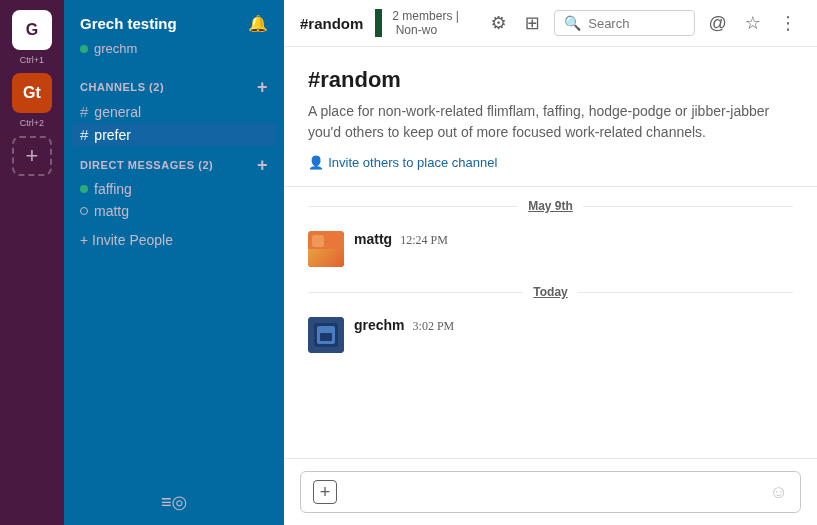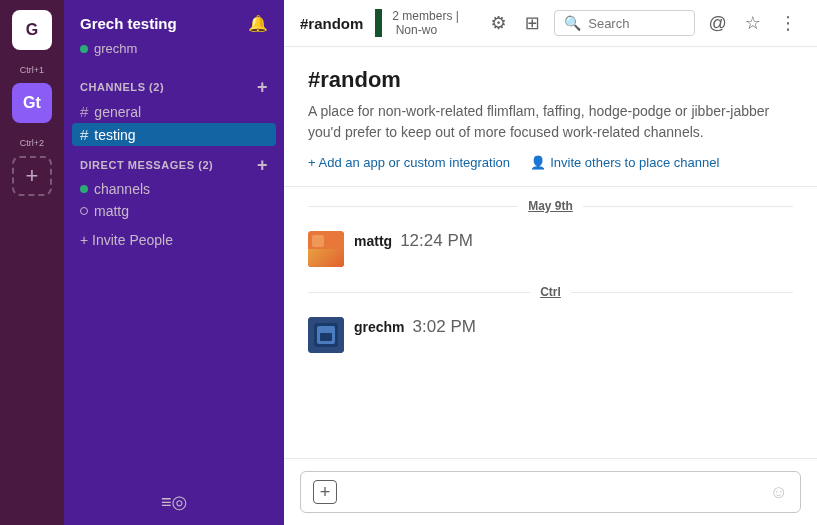--- a/index.html
+++ b/index.html
@@ -28,27 +28,27 @@
       font-weight: 800;
       font-size: 16px;
       cursor: pointer;
       flex-shrink: 0;
     }
     .workspace-icon.active {
       background: #fff;
       color: #4a1942;
     }
     .workspace-icon.gt {
-      background: #8b5cf6;
+      background: #c2410c;
       color: #fff;
     }
     .workspace-icon-label {
       font-size: 9px;
       color: #bfa8bd;
-      margin-top: 15px;
+      margin-top: 5px;
       text-align: right;
     }
     .workspace-entry {
       display: flex;
       flex-direction: column;
       align-items: center;
     }
     .workspace-add {
       width: 40px;
       height: 40px;
@@ -58,21 +58,21 @@
       align-items: center;
       justify-content: center;
       color: #bfa8bd;
       font-size: 22px;
       cursor: pointer;
     }
 
     
     .channel-sidebar {
       width: 220px;
-      background: #4c1d95;
+      background: #0369a1;
       color: #c9b8c8;
       display: flex;
       flex-direction: column;
       flex-shrink: 0;
       overflow-y: auto;
       justify-content: space-between;
     }
     .sidebar-header {
       display: flex;
       align-items: center;
@@ -325,22 +325,23 @@
       align-items: baseline;
       gap: 8px;
       margin-bottom: 2px;
     }
     .message-author {
       font-weight: 700;
       font-size: 14px;
       color: #1d1c1d;
     }
     .message-time {
-      font-size: 17px;
-      color: #616061;
+      font-size: 12px;
+      color: #616061;
+      font-family: Liberation Serif, serif;
     }
     .message-text {
       font-size: 14px;
       color: #1d1c1d;
       line-height: 1.5;
     }
     .message-join {
       font-size: 13px;
       color: #616061;
       font-style: italic;
@@ -422,30 +423,30 @@
   <div class="section-header">
     <span>CHANNELS (2)</span>
     <span class="section-add">+</span>
   </div>
   <div class="channel-item">
     <span class="channel-hash">#</span>
     <span>general</span>
   </div>
   <div class="channel-item active">
     <span class="channel-hash">#</span>
-    <span>testing</span>
+    <span>prefer</span>
   </div>
 
   <div class="section-header">
     <span>DIRECT MESSAGES (2)</span>
     <span class="section-add">+</span>
   </div>
   <div class="dm-item">
     <span class="dm-dot online"></span>
-    <span>channels</span>
+    <span>faffing</span>
   </div>
   <div class="dm-item">
     <span class="dm-dot offline"></span>
     <span>mattg</span>
   </div>
 
   <div class="invite-people">
     <span>+ Invite People</span>
   </div>
 
@@ -468,23 +469,22 @@
       <span class="search-icon-char">🔍</span>
       <input type="text" placeholder="Search" style="">
     </div>
     <span class="header-icon">@</span>
     <span class="header-icon">☆</span>
     <span class="header-icon">⋮</span>
   </div>
 
   <div class="channel-info">
     <div class="channel-title">#random</div>
-    <div class="channel-desc">A place for non-work-related flimflam, faffing, hodge-podge or jibber-jabber you'd prefer to keep out of more focused work-related channels.</div>
+    <div class="channel-desc">A place for non-work-related flimflam, faffing, hodge-podge or jibber-jabber you'd others to keep out of more focused work-related channels.</div>
     <div class="channel-actions">
-      <span class="channel-action-link">+ Add an app or custom integration</span>
       <span class="channel-action-link">
         <span>👤</span>
         <span>Invite others to place channel</span>
       </span>
     </div>
   </div>
 
   <div class="messages-area">
     <div class="date-divider">
       <div class="date-divider-line"></div>
@@ -503,21 +503,21 @@
       <div class="message-content">
         <div class="message-meta">
           <span class="message-author">mattg</span>
           <span class="message-time">12:24 PM</span>
         </div>
       </div>
     </div>
 
     <div class="date-divider">
       <div class="date-divider-line"></div>
-      <span class="date-divider-text">Ctrl</span>
+      <span class="date-divider-text">Today</span>
       <div class="date-divider-line"></div>
     </div>
 
     <div class="message">
       <div class="avatar avatar-grechm">
         <svg width="36" height="36" viewBox="0 0 36 36">
           <rect width="36" height="36" fill="#2c4a7c"></rect>
           <rect x="6" y="6" width="24" height="24" rx="3" fill="#1a3a6c"></rect>
           <rect x="9" y="9" width="18" height="18" rx="2" fill="#4a7cbf"></rect>
           <rect x="12" y="16" width="12" height="8" rx="1" fill="#1a3a6c"></rect>

